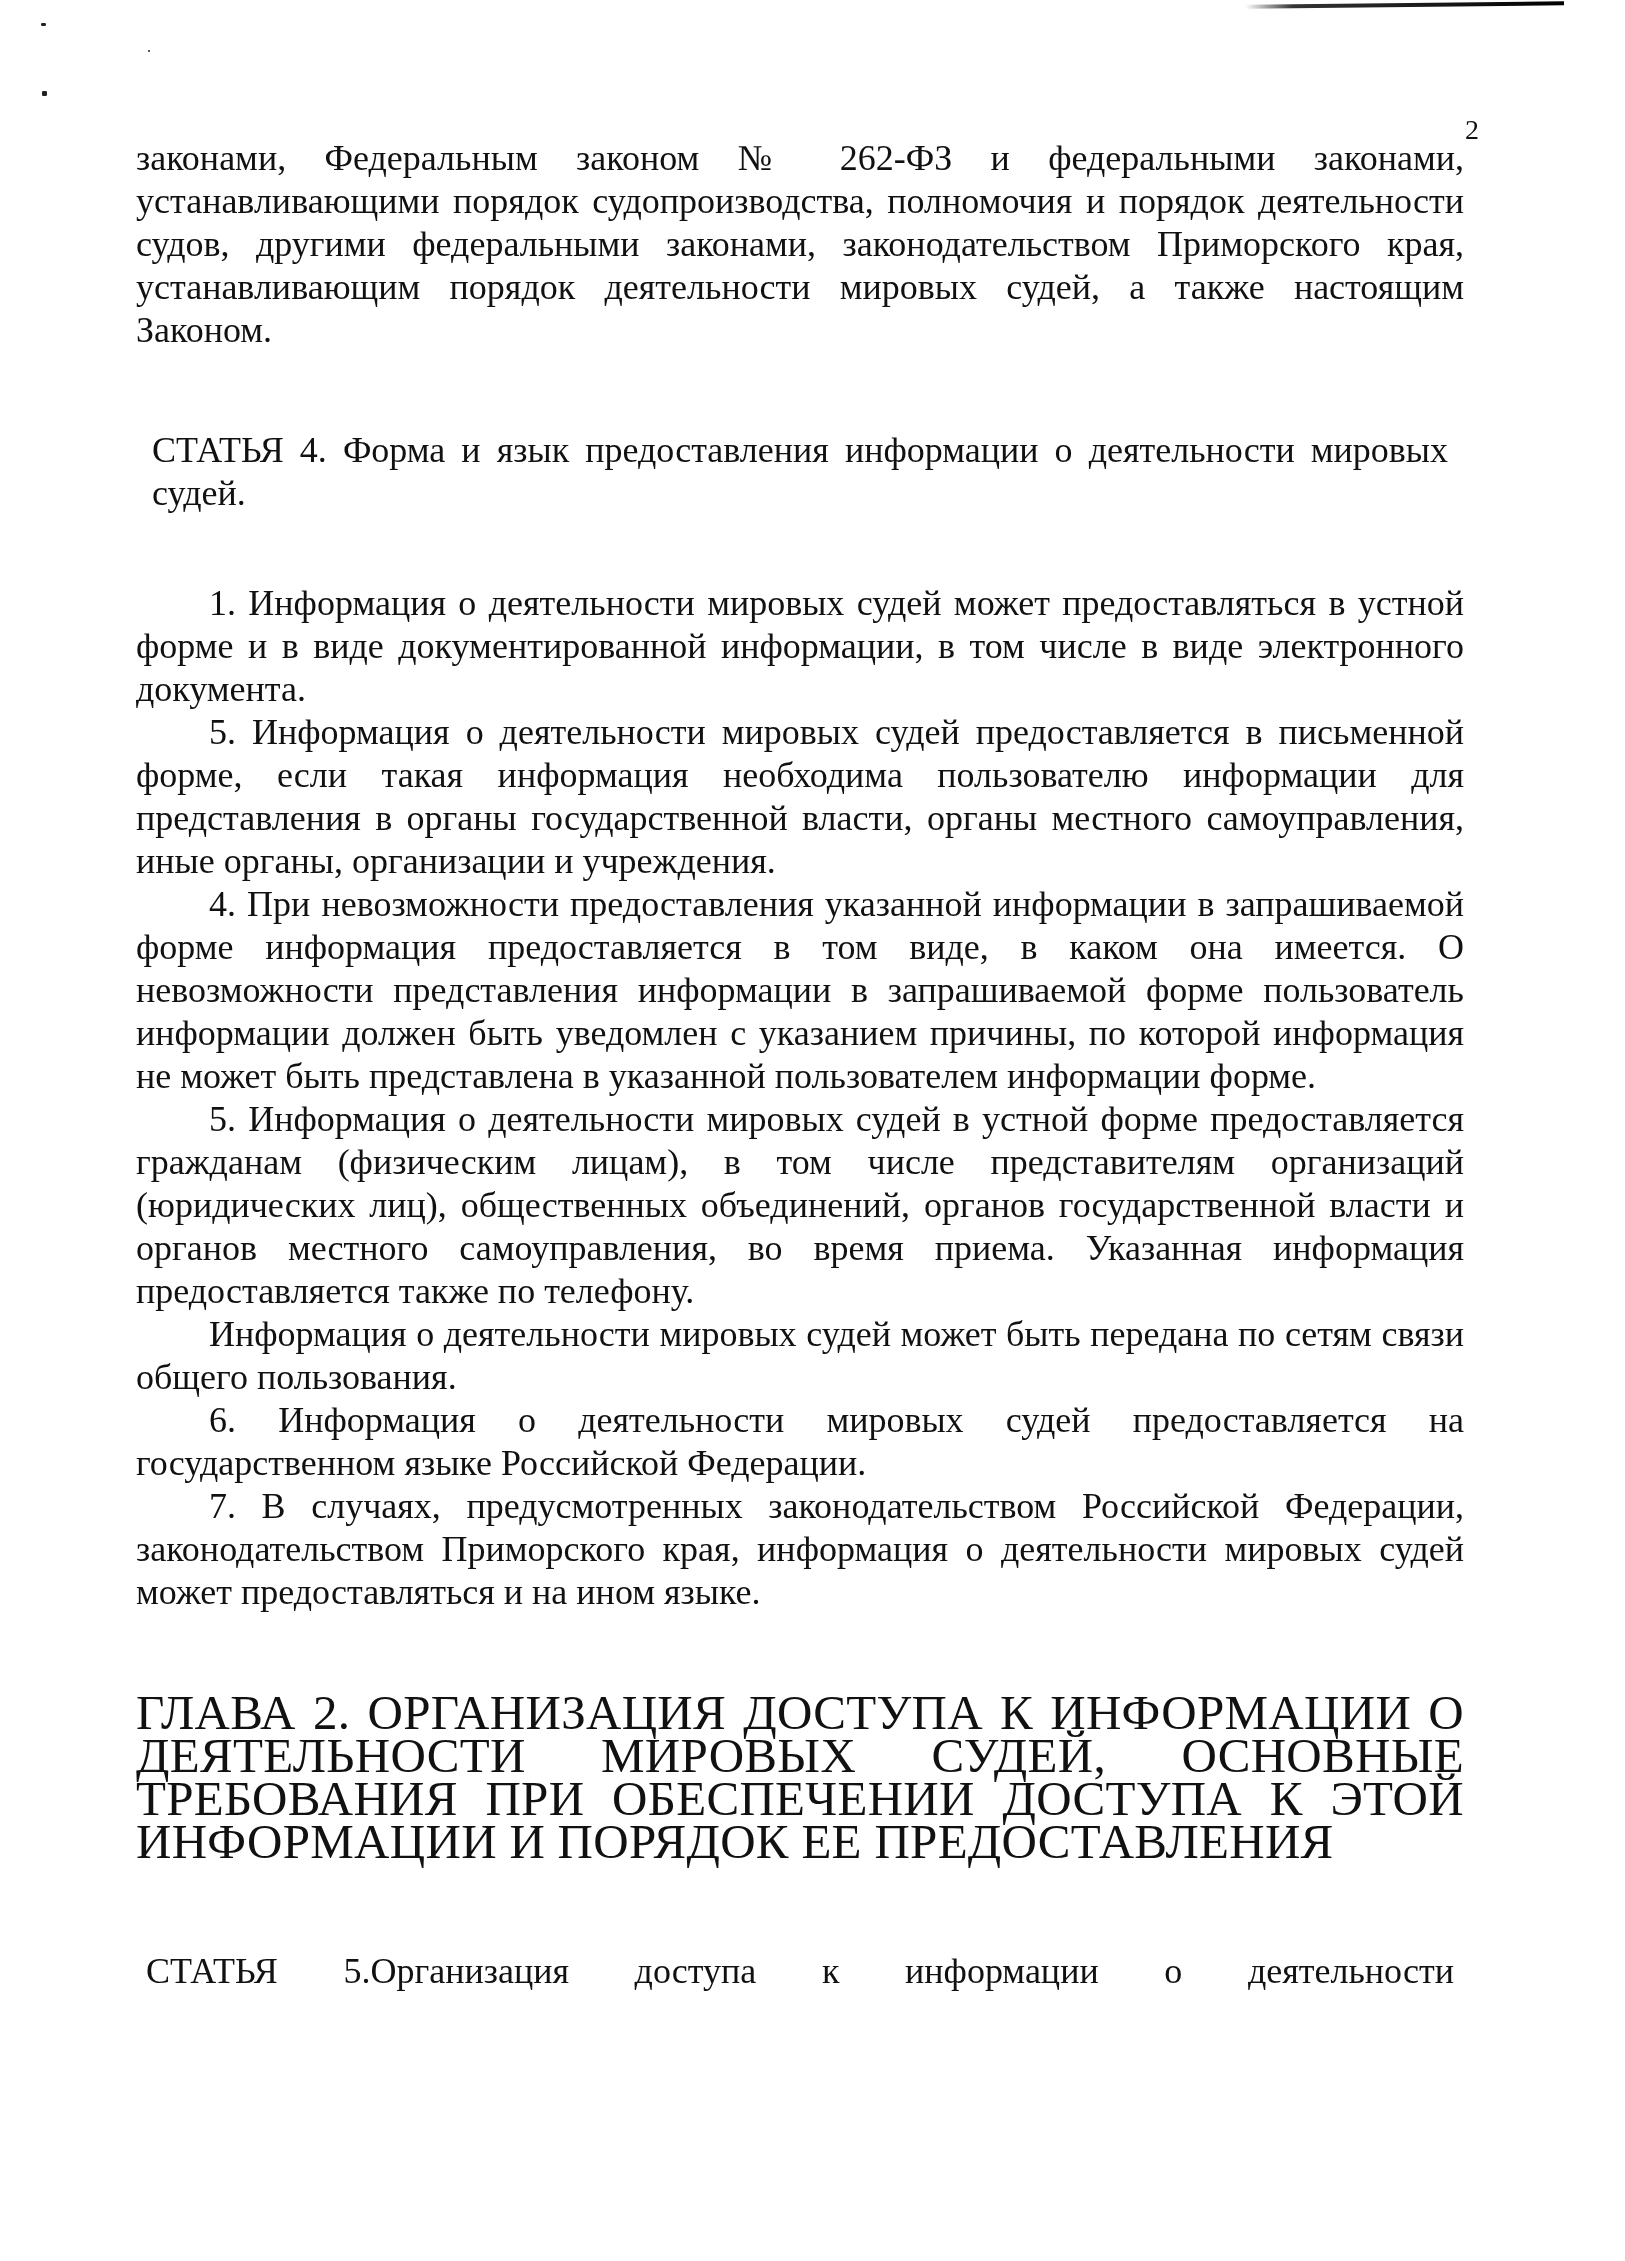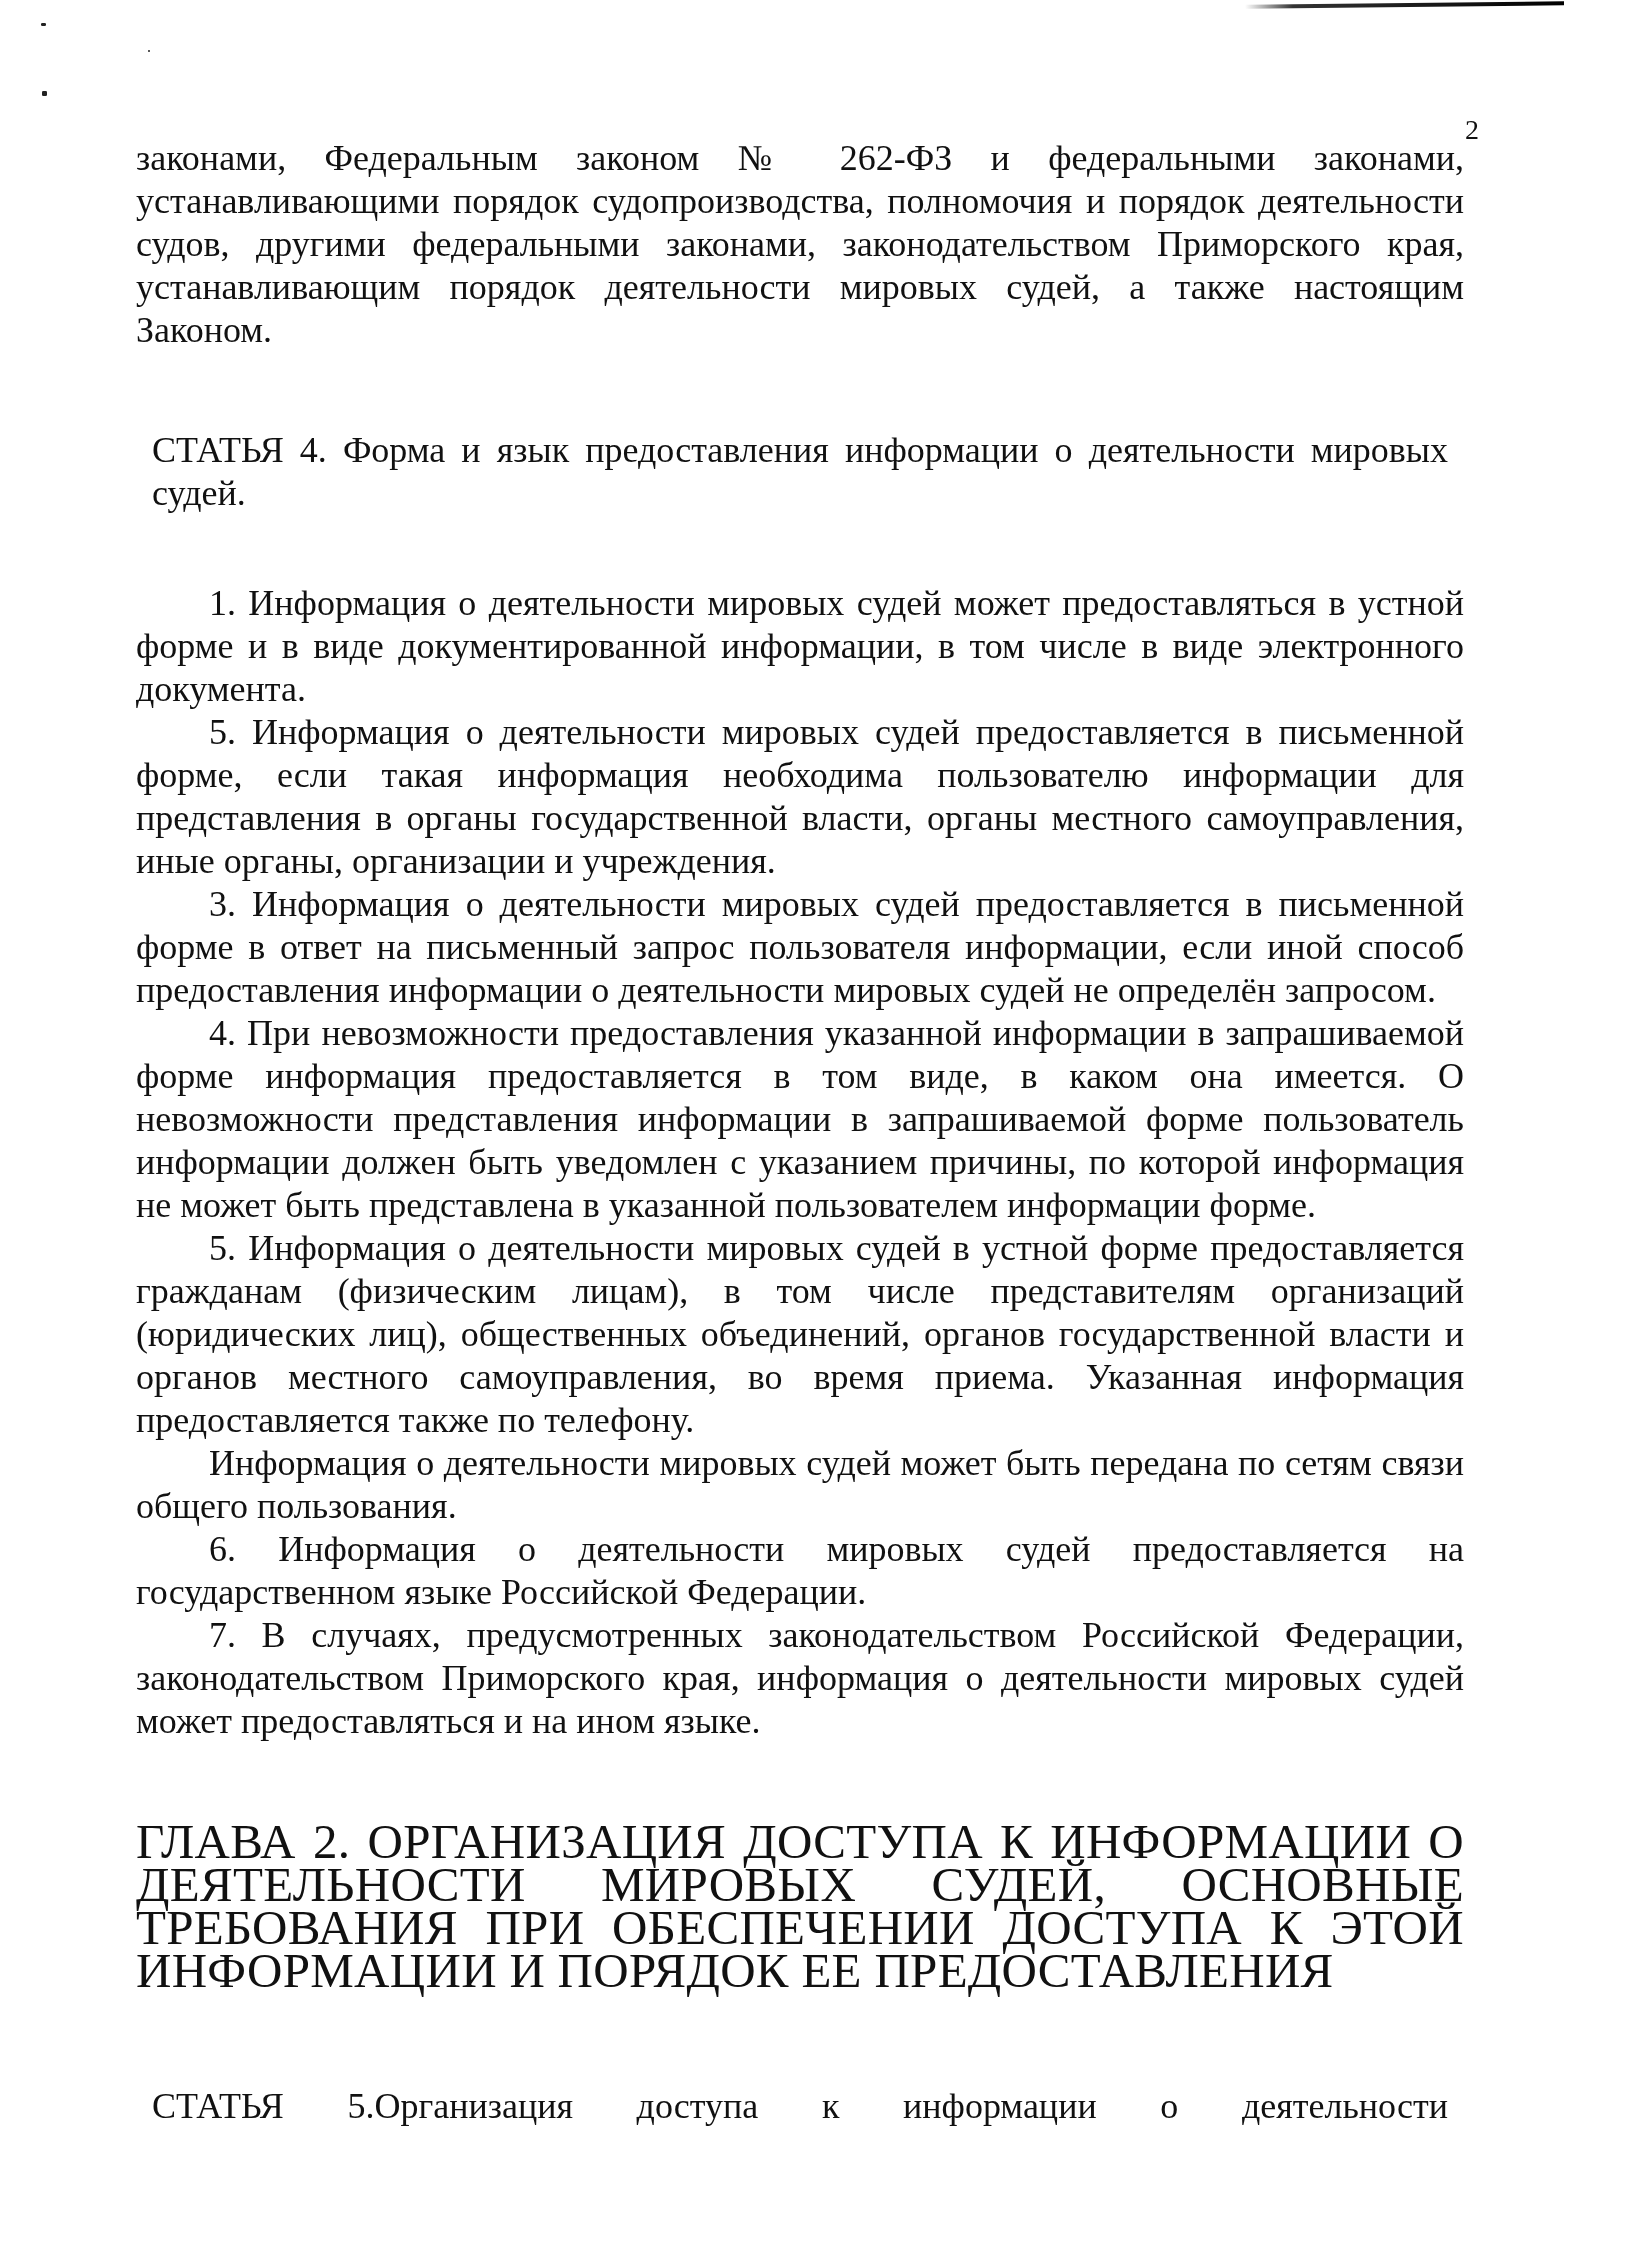--- a/index.html
+++ b/index.html
@@ -60,21 +60,21 @@
     .gap-xl { height: 77px; }
     .chapter {
       margin: 0;
       font-size: 49px;
       line-height: 43px;
       text-align: justify;
       text-align-last: left;
       letter-spacing: 0.3px;
     }
     .article-last {
-      margin: 16px;
+      margin: 10px;
       text-align: justify;
       text-align-last: justify;
     }
   </style>
 </head>
 <body>
 
 <div class="scan-line"></div>
 <div class="speck" style="left:41px;top:23px;width:5.1px;height:3.2px;"></div>
 <div class="speck" style="left:42px;top:91px;width:5.1px;height:4.5px;"></div>
@@ -87,21 +87,20 @@
   <p class="para">законами, Федеральным законом № 262-ФЗ и федеральными законами, устанавливающими порядок судопроизводства, полномочия и порядок деятельности судов, другими федеральными законами, законодательством Приморского края, устанавливающим порядок деятельности мировых судей, а также настоящим Законом.</p>
 
   <div class="gap-lg"></div>
 
   <p class="heading">СТАТЬЯ 4. Форма и язык предоставления информации о деятельности мировых судей.</p>
 
   <div class="gap-md"></div>
 
   <p class="para indent">1. Информация о деятельности мировых судей может предоставляться в устной форме и в виде документированной информации, в том числе в виде электронного документа.</p>
   <p class="para indent">5. Информация о деятельности мировых судей предоставляется в письменной форме, если такая информация необходима пользователю информации для представления в органы государственной власти, органы местного самоуправления, иные органы, организации и учреждения.</p>
-  <p class="para indent">3. Информация о деятельности мировых судей предоставляется в письменной форме в ответ на письменный запрос пользователя информации, если иной способ предоставления информации о деятельности мировых судей не определён запросом.</p>
   <p class="para indent">4. При невозможности предоставления указанной информации в запрашиваемой форме информация предоставляется в том виде, в каком она имеется. О невозможности представления информации в запрашиваемой форме пользователь информации должен быть уведомлен с указанием причины, по которой информация не может быть представлена в указанной пользователем информации форме.</p>
   <p class="para indent">5. Информация о деятельности мировых судей в устной форме предоставляется гражданам (физическим лицам), в том числе представителям организаций (юридических лиц), общественных объединений, органов государственной власти и органов местного самоуправления, во время приема. Указанная информация предоставляется также по телефону.</p>
   <p class="para indent">Информация о деятельности мировых судей может быть передана по сетям связи общего пользования.</p>
   <p class="para indent">6. Информация о деятельности мировых судей предоставляется на государственном языке Российской Федерации.</p>
   <p class="para indent">7. В случаях, предусмотренных законодательством Российской Федерации, законодательством Приморского края, информация о деятельности мировых судей может предоставляться и на ином языке.</p>
 
   <div class="gap-xl"></div>
 
   <p class="chapter">ГЛАВА 2. ОРГАНИЗАЦИЯ ДОСТУПА К ИНФОРМАЦИИ О ДЕЯТЕЛЬНОСТИ МИРОВЫХ СУДЕЙ, ОСНОВНЫЕ ТРЕБОВАНИЯ ПРИ ОБЕСПЕЧЕНИИ ДОСТУПА К ЭТОЙ ИНФОРМАЦИИ И ПОРЯДОК ЕЕ ПРЕДОСТАВЛЕНИЯ</p>
 

